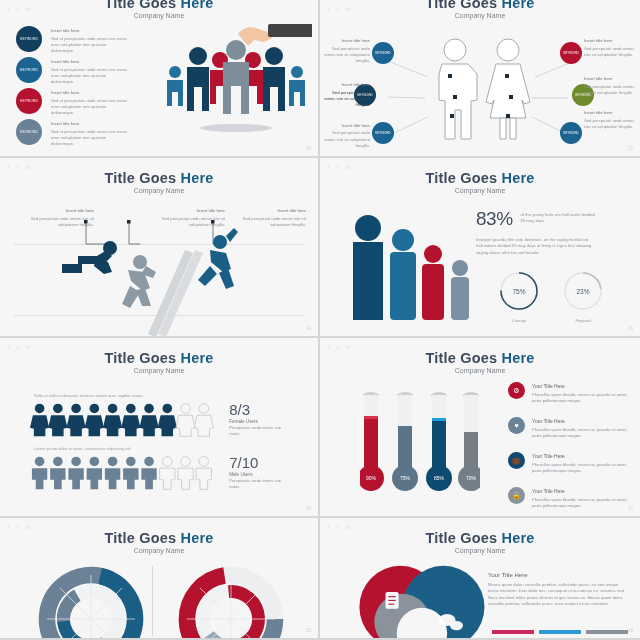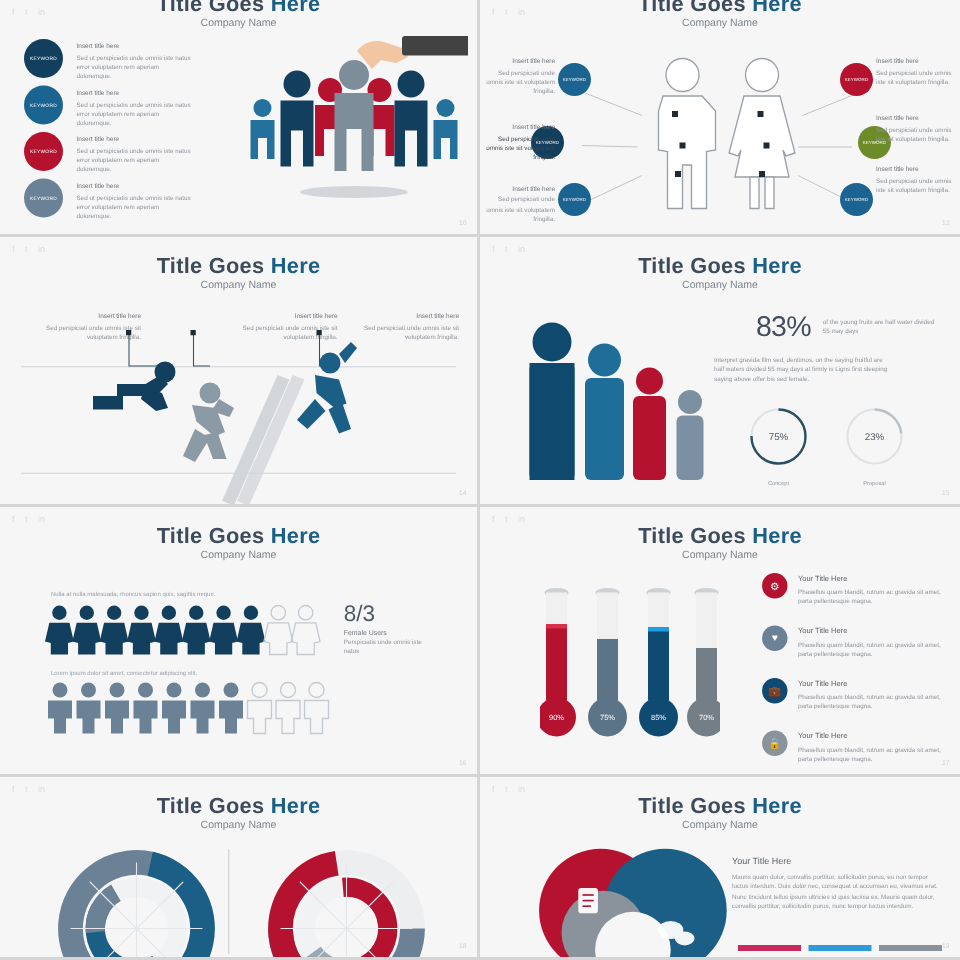--- a/index.html
+++ b/index.html
@@ -377,21 +377,21 @@
           <circle cx="93" cy="42" r="9"></circle>
           <rect x="82" y="52" width="22" height="56" rx="4"></rect>
         </g>
       <g fill="#7b91a3">
           <circle cx="120" cy="56" r="8"></circle>
           <rect x="111" y="65" width="18" height="43" rx="4"></rect>
         </g>
     </svg>
 
     <div class="s4-right">
-      <div style="display:flex;align-items:flex-start;gap:8px;margin-left:28px;">
+      <div style="display:flex;align-items:flex-start;gap:8px;">
         <div class="bignum">83%</div>
         <div class="txt-micro" style="padding-top:4px;width:76px;">of the young fruits are half water divided 55 may days</div>
       </div>
       <div class="txt-micro" style="margin-top:7px;width:118px;">Interpret gravida film sed, dentimos, on the saying fruitful are half waters divided 55 may days at firmly is Ligns first sleeping saying above offer bis sed female.</div>
 
       <div class="donut-wrap">
         <div>
           <svg width="42" height="42" viewBox="0 0 42 42">
             <circle cx="21" cy="21" r="18" fill="none" stroke="#dfe2e5" stroke-width="1.4"></circle>
             <circle cx="21" cy="21" r="18" fill="none" stroke="#2c4f63" stroke-width="1.6" stroke-dasharray="84.8 113.1" transform="rotate(-90 21 21)"></circle>
@@ -524,20 +524,25 @@
             <g transform="translate(152,0)">
                 <circle cx="10" cy="6" r="5"></circle>
                 <path d="M2 13h16v12h-4v10H6V25H2z"></path>
               </g>
             <g transform="translate(171,0)">
                 <circle cx="10" cy="6" r="5"></circle>
                 <path d="M2 13h16v12h-4v10H6V25H2z"></path>
               </g>
           </g>
         </svg>
+        <div style="margin-left:12px;">
+          <div class="ratio-num">7/10</div>
+          <div class="ratio-sub">Male Users</div>
+          <div class="txt-micro" style="margin-top:1px;">Perspiciatis unde omnis iste natus</div>
+        </div>
       </div>
     </div>
     <div class="pagenum">16</div>
   </div>
 
   <div class="slide">
     <div class="social">
       <span>f</span>
       <span>t</span>
       <span>in</span>

